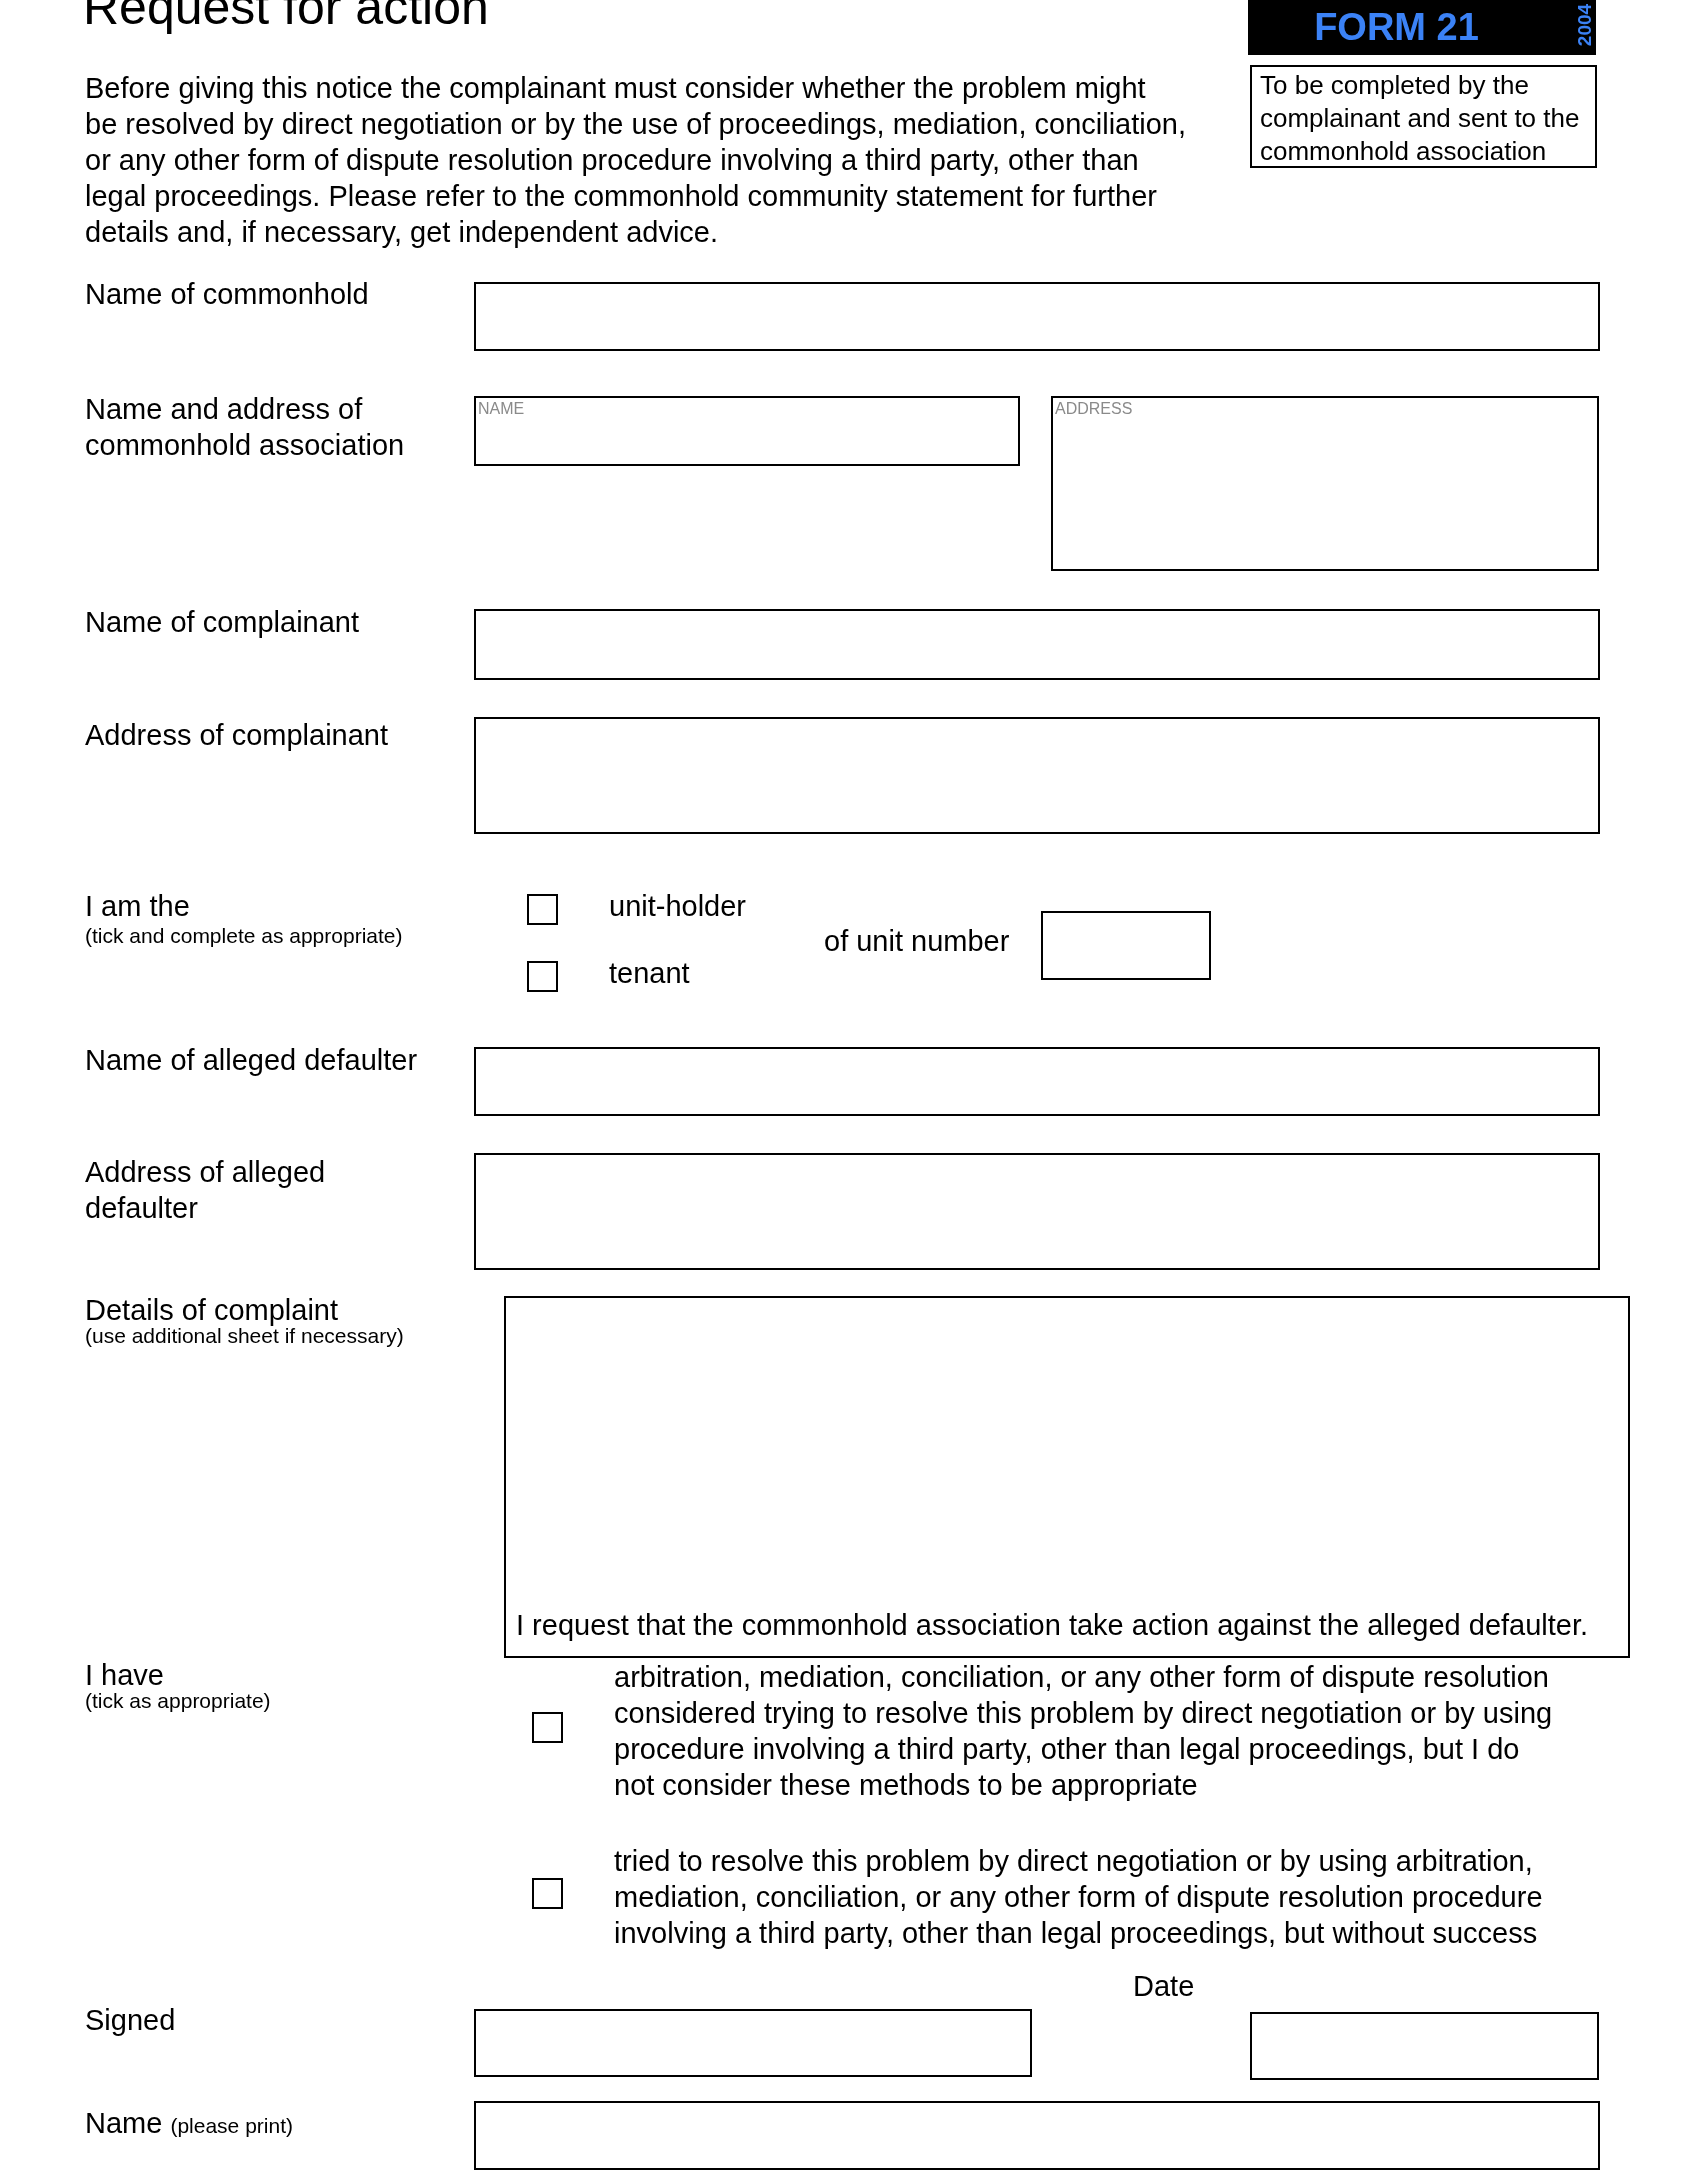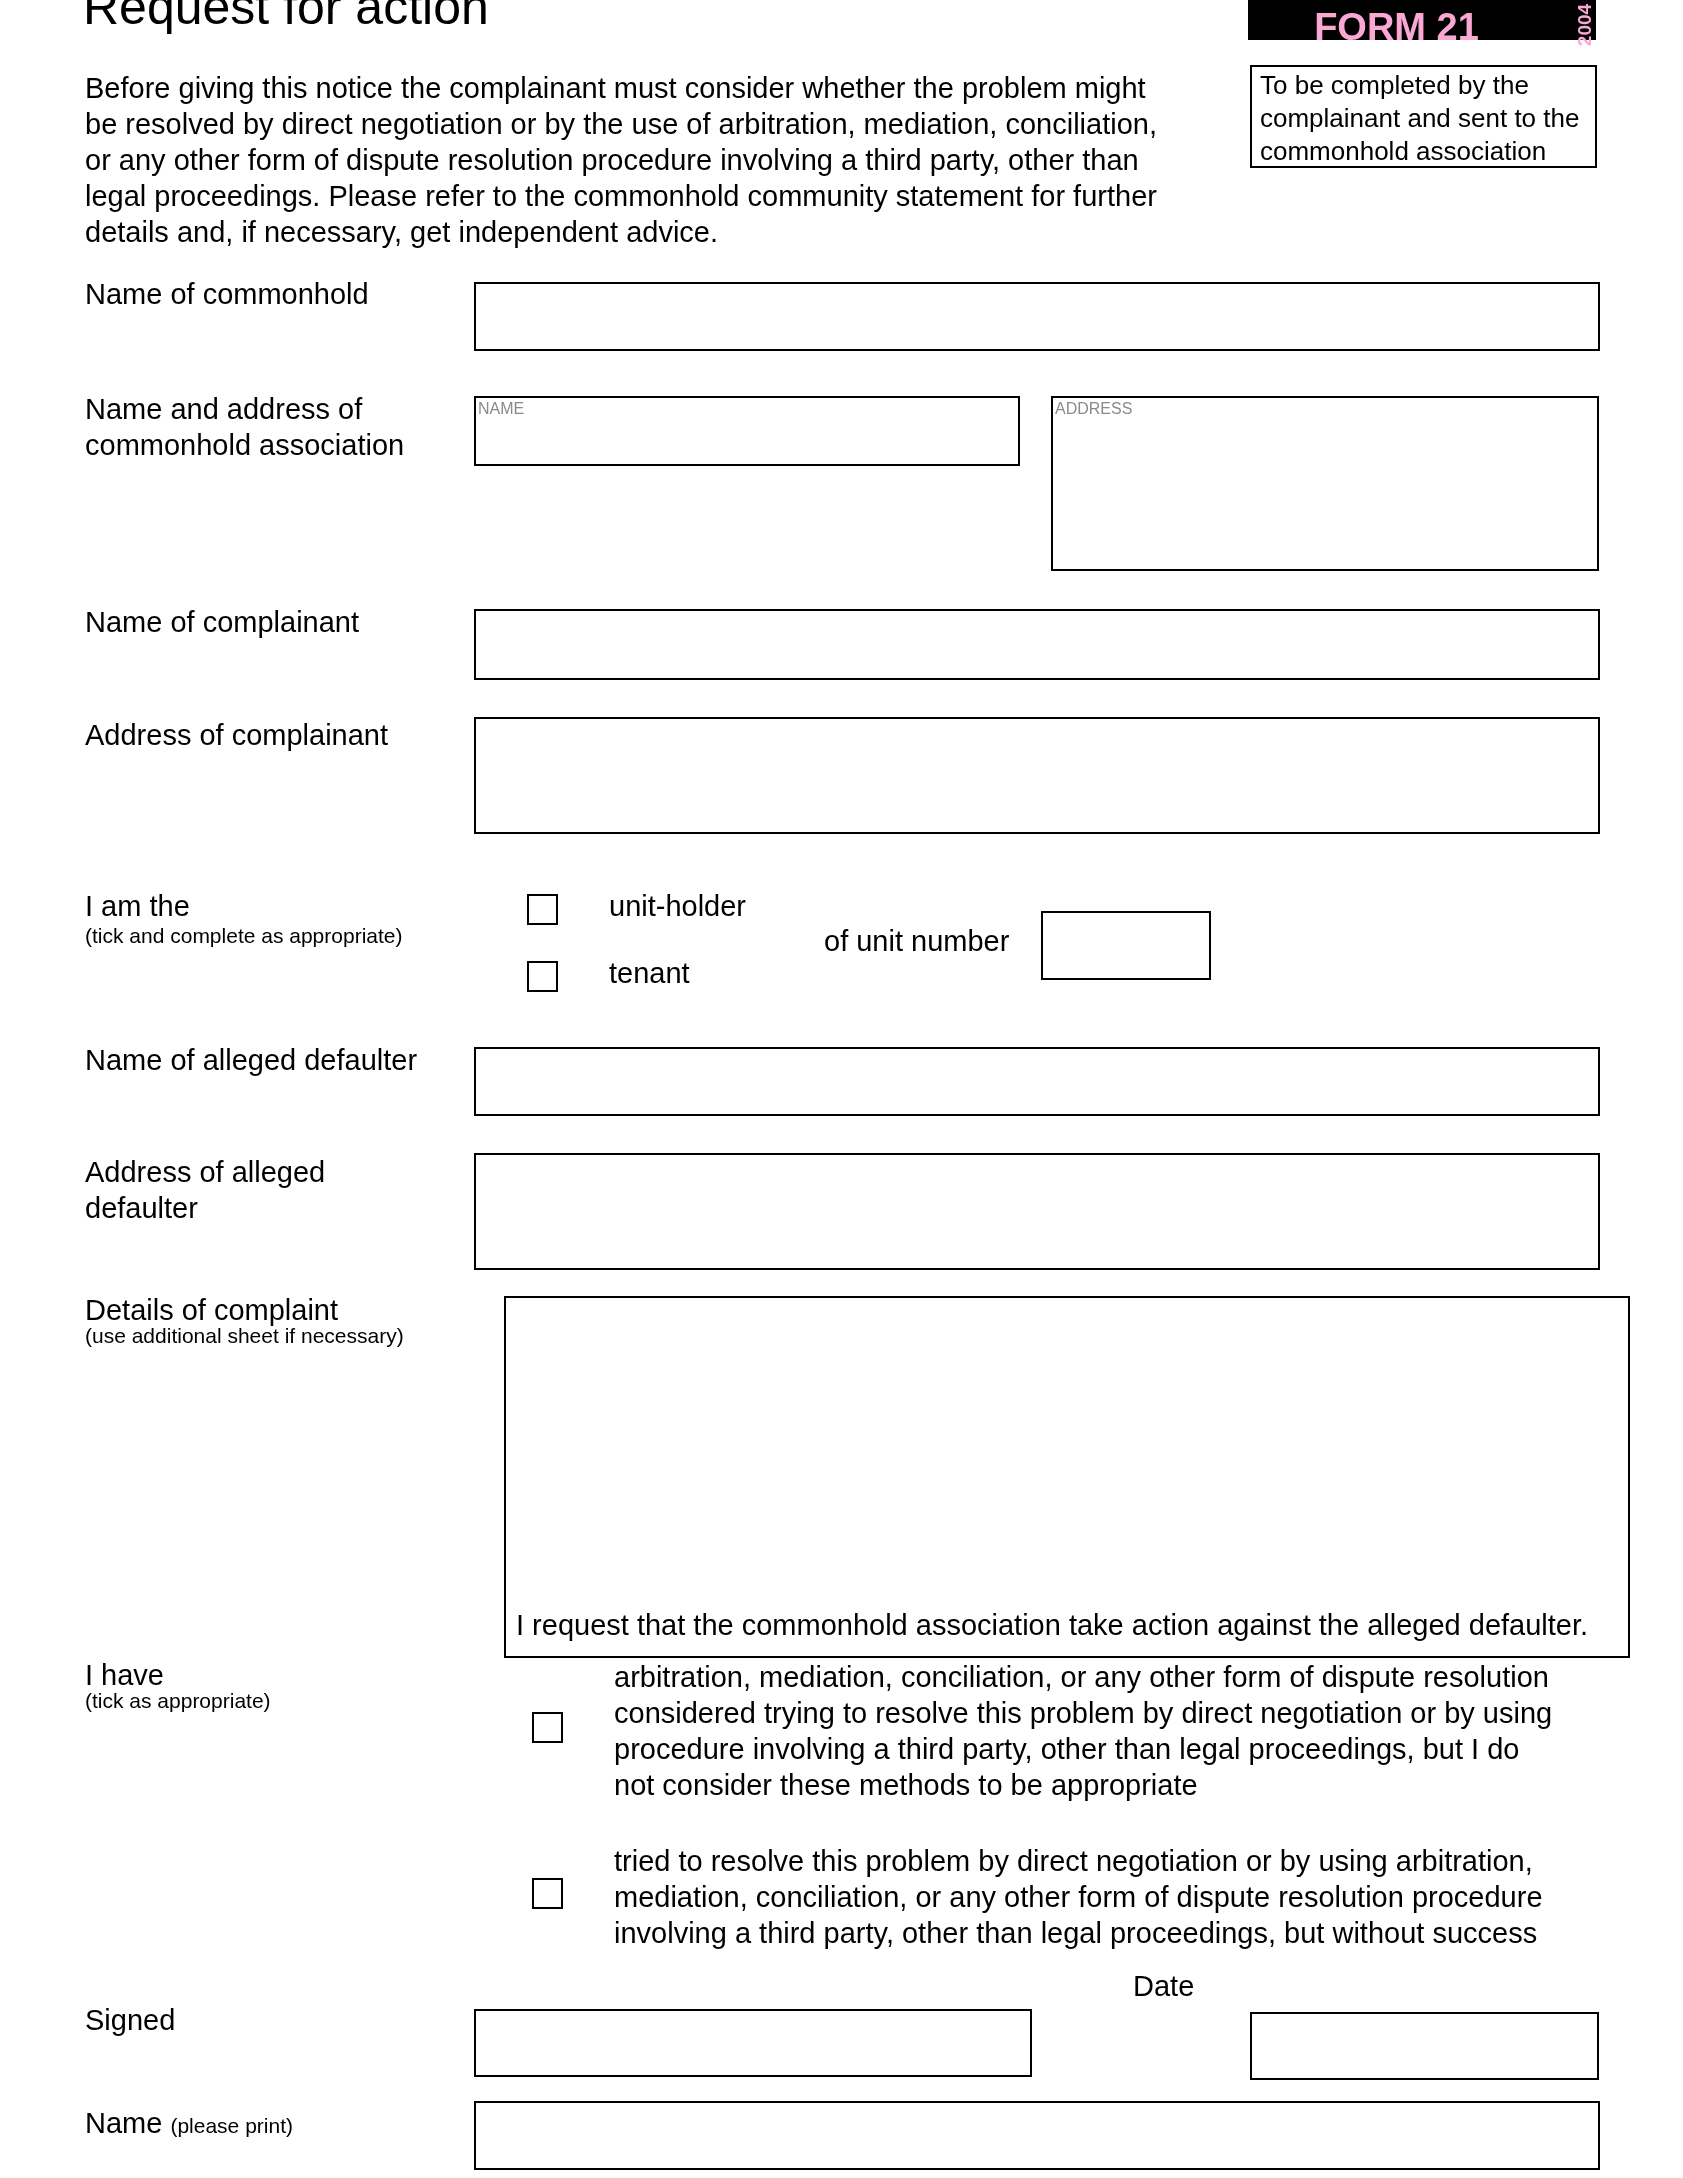--- a/index.html
+++ b/index.html
@@ -2,21 +2,21 @@
 <html><head>
 <meta charset="utf-8">
 <style>
   html, body { margin:0; padding:0; background:#ffffff; }
   body { width:1683px; height:2178px; position:relative; overflow:hidden;
          font-family:"Liberation Sans", sans-serif; color:#000; }
   .abs { position:absolute; }
   .title { left:83px; top:-22px; font-size:50px; line-height:59px; white-space:nowrap; }
   .intro { left:85px; top:70px; width:1148px; font-size:29px; line-height:36px; }
   .intro div { white-space:nowrap; }
-  .formbadge { left:1248px; top:0px; width:348px; height:40px; background:#000; color:#f9a8d4; }
+  .formbadge { left:1248px; top:0px; width:348px; height:55px; background:#000; color:#3b82f6; }
   .formbadge .fnum { position:absolute; left:0; width:297px; top:4px; text-align:center;
                      font-weight:bold; font-size:38px; line-height:46px; }
   .formbadge .fyear { position:absolute; right:2px; top:26px; font-weight:bold; font-size:19px;
                       transform:rotate(-90deg); transform-origin:center; width:55px; text-align:center;
                       margin-right:-18px; margin-top:-12px; }
   .subbox { left:1250px; top:65px; width:347px; height:103px; border:2px solid #000; box-sizing:border-box;
             padding:2px 8px; font-size:26px; line-height:33px; }
   .label { left:85px; font-size:29px; line-height:36px; white-space:nowrap; }
   .sublabel { font-size:21px; line-height:24px; display:block; }
   .inl-small { font-size:21px; }
@@ -39,21 +39,21 @@
 </div>
 
 <div class="abs subbox">
   <div>To be completed by the</div>
   <div>complainant and sent to the</div>
   <div>commonhold association</div>
 </div>
 
 <div class="abs intro">
   <div>Before giving this notice the complainant must consider whether the problem might</div>
-  <div>be resolved by direct negotiation or by the use of arbitration, mediation, conciliation,</div>
+  <div>be resolved by direct negotiation or by the use of proceedings, mediation, conciliation,</div>
   <div>or any other form of dispute resolution procedure involving a third party, other than</div>
   <div>legal proceedings. Please refer to the commonhold community statement for further</div>
   <div>details and, if necessary, get independent advice.</div>
 </div>
 
 <div class="abs label" style="top:276px;">Name of commonhold</div>
 <div class="abs box" style="left:474px; top:282px; width:1126px; height:69px;"></div>
 
 <div class="abs label" style="top:391px;">
   <div>Name and address of</div>

